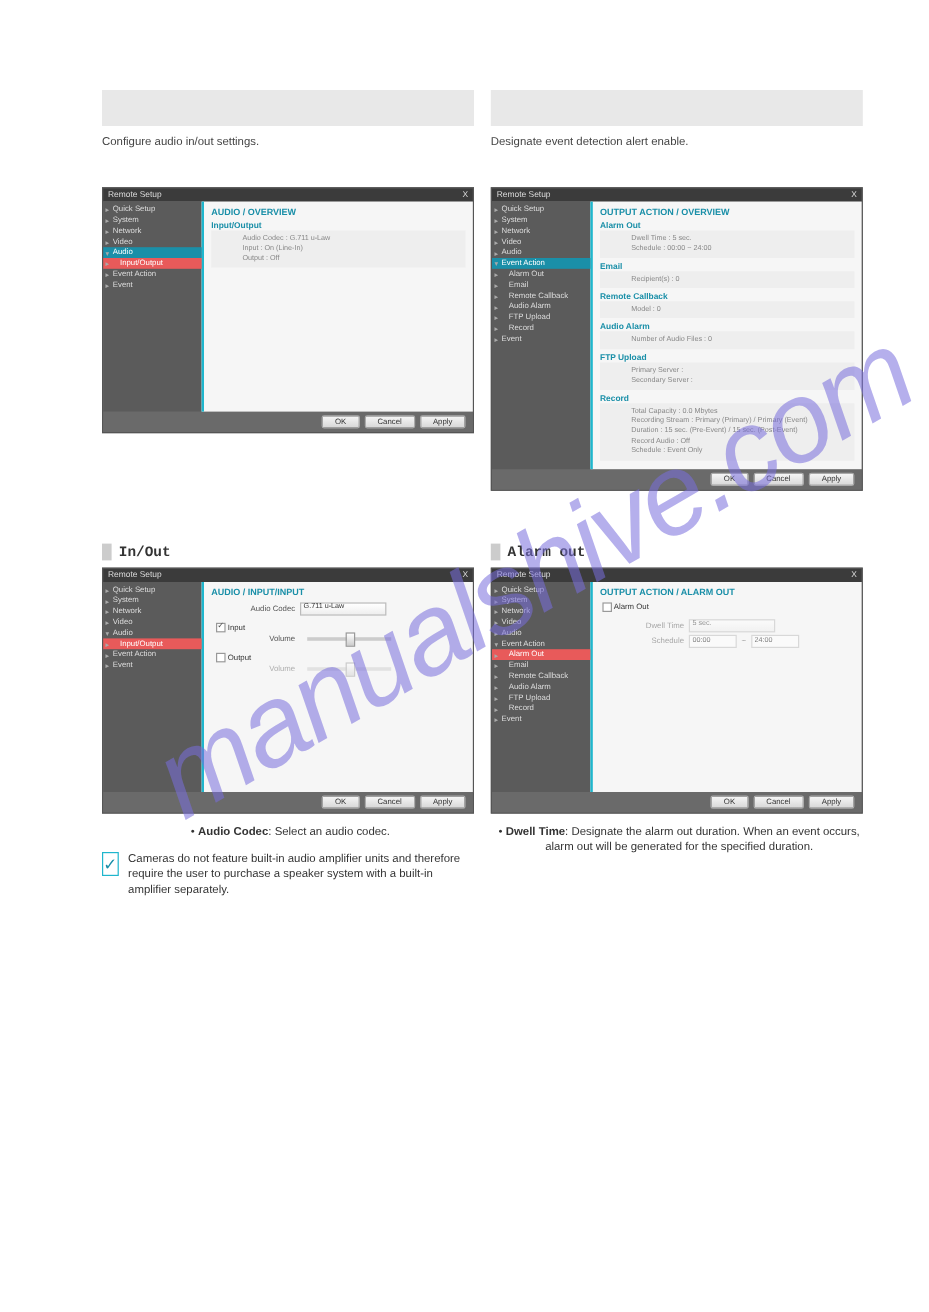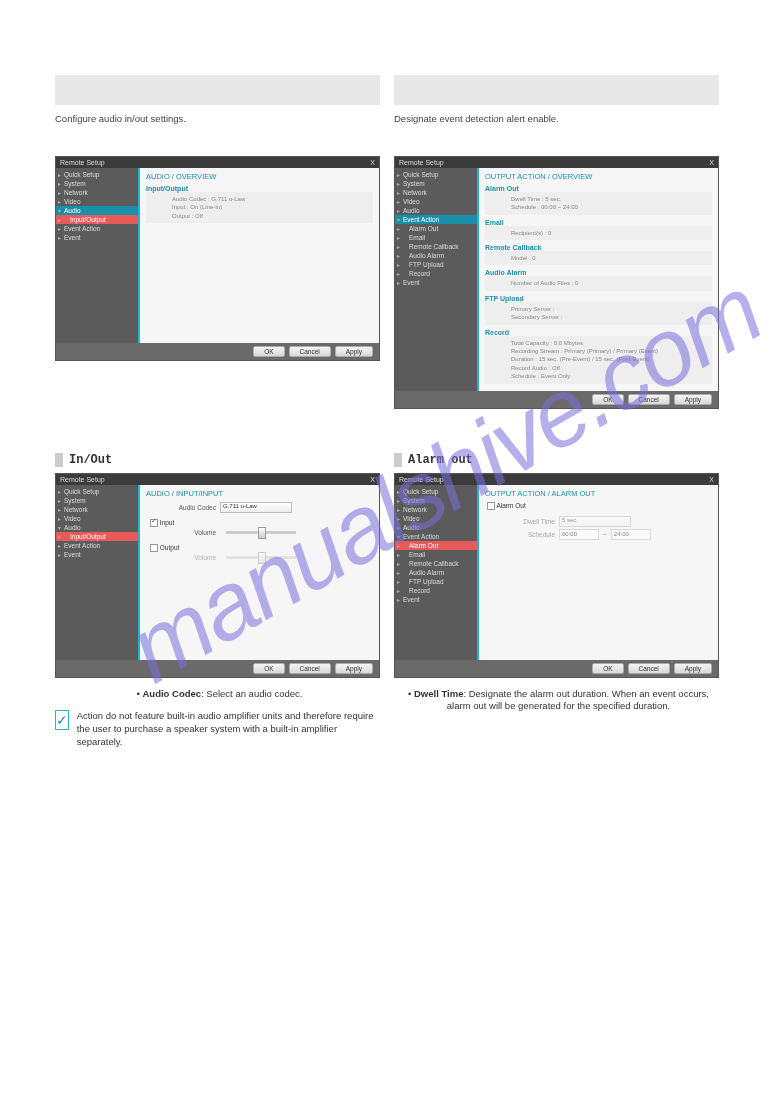--- a/index.html
+++ b/index.html
@@ -26,20 +26,21 @@
   .section-bar {
     background: #e8e8e8;
     height: 30px;
     margin: 0 0 8px 0;
   }
   .row {
     display: flex;
     gap: 14px;
     padding: 0 55px;
     margin-top: 20px;
+    margin-left: 30px;
   }
   .col { flex: 1; min-width: 0; }
   .para { font-size: 9.5px; color: #444; margin-bottom: 10px; line-height: 1.35; }
 
   
   .dlg {
     background: #6a6a6a;
     border: 1px solid #555;
     font-size: 7px;
     margin-bottom: 10px;
@@ -75,21 +76,21 @@
   .tree-item.hl-blue { background: #1a8fa8; color: #fff; }
   .content-pane {
     flex: 1;
     background: #f6f6f6;
     color: #333;
     border-left: 2px solid #1fb6cd;
     padding: 4px 6px;
     min-height: 175px;
     font-size: 6.5px;
   }
-  .cp-title { color: #1a8fa8; font-weight: normal; font-size: 7.5px; margin-bottom: 4px; }
+  .cp-title { color: #1a8fa8; font-weight: bold; font-size: 7.5px; margin-bottom: 4px; }
   .cp-section { color: #1a8fa8; font-weight: bold; font-size: 7px; margin-top: 4px; }
   .cp-block { background: #eee; padding: 3px 6px; margin-bottom: 3px; font-size: 6px; color: #888; }
   .cp-text { color: #888; font-size: 6px; line-height: 1.4; padding-left: 20px; }
   .dlg-footer {
     background: #6a6a6a;
     padding: 3px 6px;
     text-align: right;
   }
   .dlg-btn {
     display: inline-block;
@@ -327,21 +328,21 @@
         <span class="dlg-btn">OK</span>
         <span class="dlg-btn">Cancel</span>
         <span class="dlg-btn">Apply</span>
       </div>
     </div>
 
     <div class="bullet">• <b>Audio Codec</b><span>: Select an audio codec.</span></div>
 
     <div class="note">
       <div class="note-icon">✓</div>
-      <div>Action do not feature built-in audio amplifier units and therefore require the user to purchase a speaker system with a built-in amplifier separately.</div>
+      <div>Cameras do not feature built-in audio amplifier units and therefore require the user to purchase a speaker system with a built-in amplifier separately.</div>
     </div>
   </div>
 
   <div class="col">
     <div class="sub-head">
       <div class="bar"></div>
       <div class="t">Alarm out</div>
     </div>
 
     <div class="dlg">

